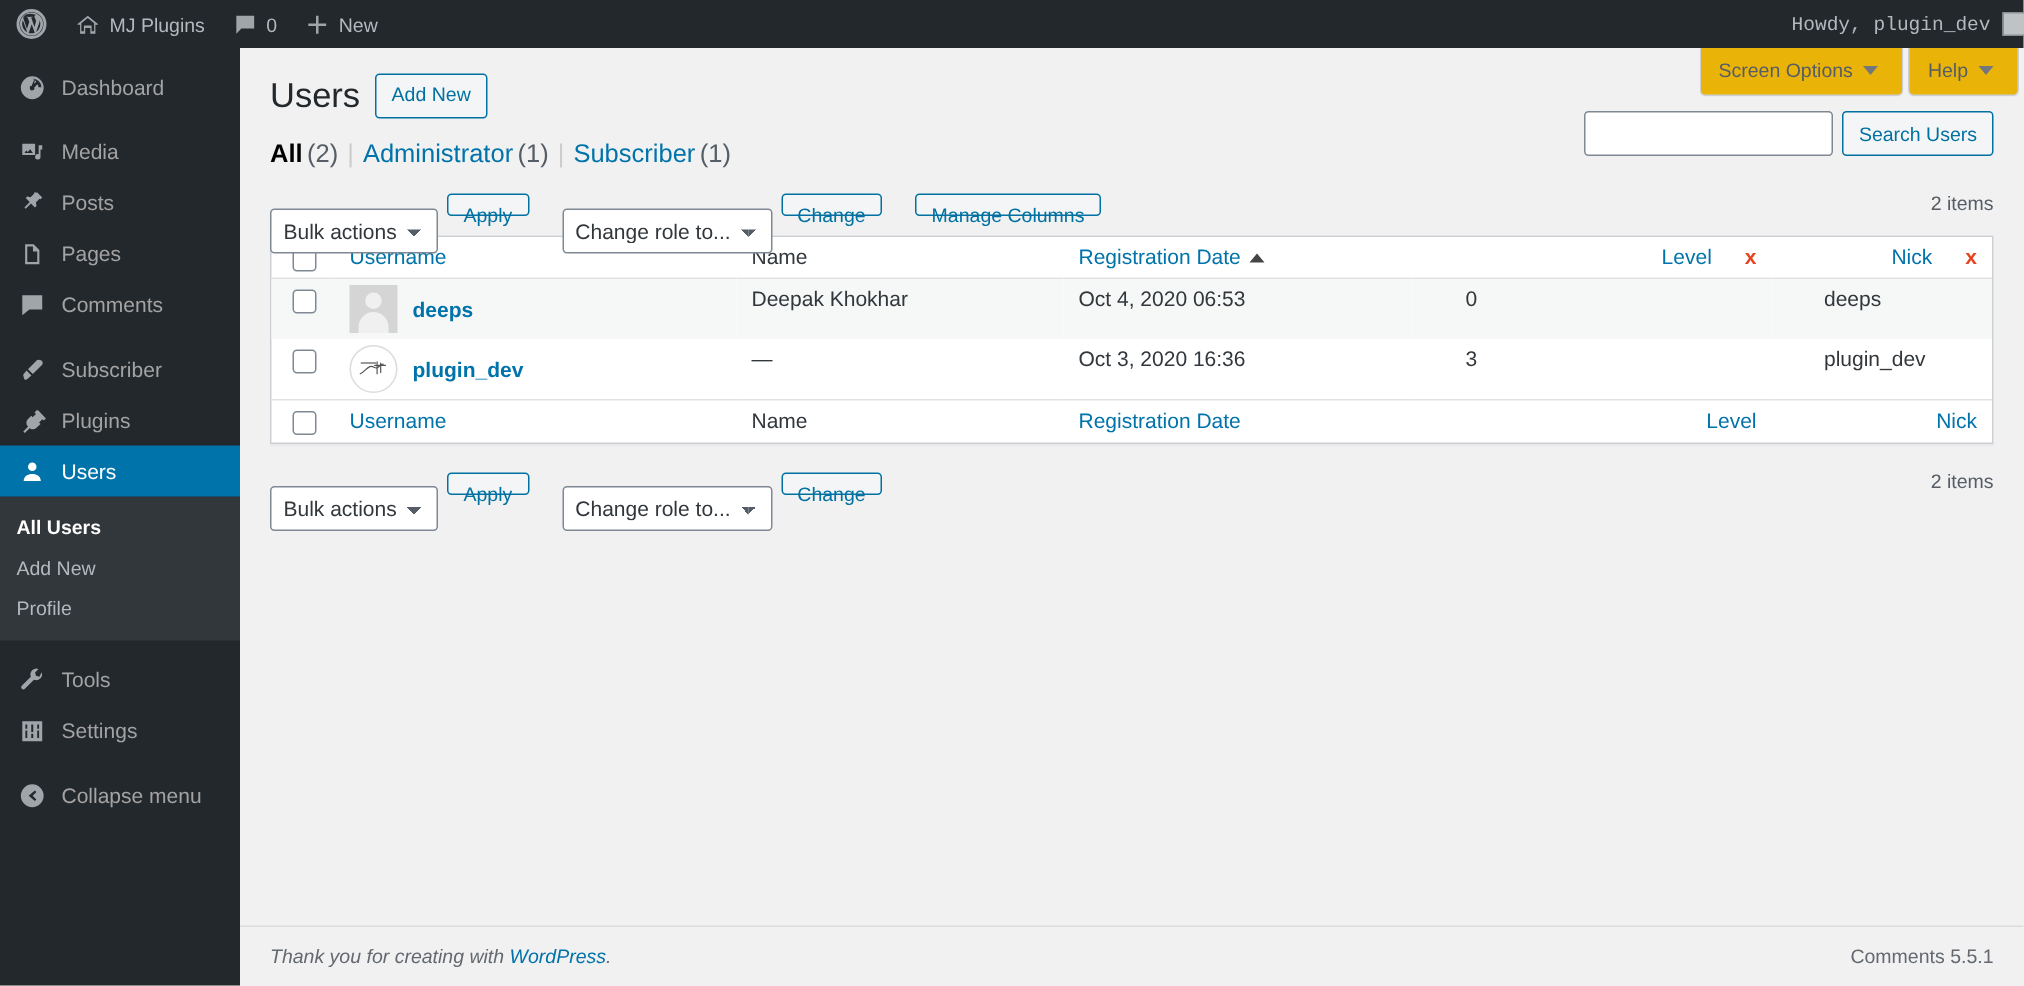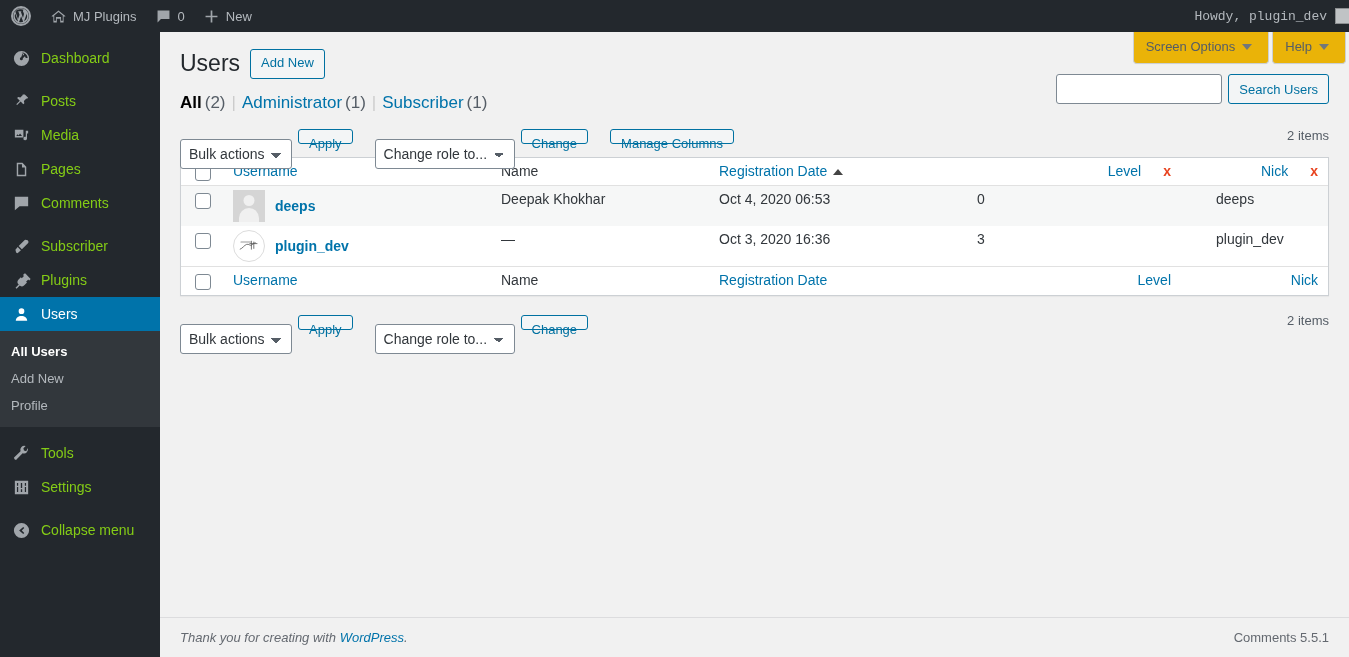--- a/index.html
+++ b/index.html
@@ -56,21 +56,21 @@
   #sidebar {
     position: absolute; top: 32px; left: 0;
     width: 160px; height: 625px;
     background: #23282d;
     z-index: 20;
   }
   .menu-item {
     position: relative;
     display: flex; align-items: center;
     height: 34px; padding-left: 11px;
-    color: #84cc16; font-size: 14px;
+    color: #a3a3a3; font-size: 14px;
     text-decoration: none;
     cursor: pointer;
   }
   .menu-item .mi-icon {
     width: 20px; height: 20px; margin-right: 10px;
     color: #a0a5aa; display: flex; align-items: center; justify-content: center;
   }
   .menu-item.current {
     background: #0073aa; color: #fff; font-weight: 400;
   }
@@ -346,33 +346,33 @@
         </svg>
     </span>
     <span>Dashboard</span>
   </a>
 
   <div class="menu-sep"></div>
 
   <a class="menu-item">
     <span class="mi-icon">
       <svg class="icon-svg" width="19" height="19" viewBox="0 0 20 20">
+          <path d="M3 4h9v8H3V4zm1.5 6.5h6l-2-2.6-1.6 2-1.1-1.2-1.3 1.8zM14 5h3v3h-1.2v5.2a1.9 1.9 0 1 1-1.3-1.8V5z"></path>
+        </svg>
+    </span>
+    <span>Media</span>
+  </a>
+
+  <a class="menu-item">
+    <span class="mi-icon">
+      <svg class="icon-svg" width="19" height="19" viewBox="0 0 20 20">
           <path d="M13.5 2.5 17 6l-1.2 1.2-.7-.3-2.6 2.6.5 2.3-1.1 1.1-2.8-2.8-3.7 3.7-.9-.9 3.7-3.7L5.4 6.4 6.5 5.3l2.3.5L11.4 3.2l-.3-.7L13.5 2.5z"></path>
         </svg>
     </span>
     <span>Posts</span>
-  </a>
-
-  <a class="menu-item">
-    <span class="mi-icon">
-      <svg class="icon-svg" width="19" height="19" viewBox="0 0 20 20">
-          <path d="M3 4h9v8H3V4zm1.5 6.5h6l-2-2.6-1.6 2-1.1-1.2-1.3 1.8zM14 5h3v3h-1.2v5.2a1.9 1.9 0 1 1-1.3-1.8V5z"></path>
-        </svg>
-    </span>
-    <span>Media</span>
   </a>
 
   <a class="menu-item">
     <span class="mi-icon">
       <svg class="icon-svg" width="19" height="19" viewBox="0 0 20 20">
           <path d="M5 3h6l4 4v10H5V3zm1.5 1.5v11h7V8h-3V4.5h-4z"></path>
         </svg>
     </span>
     <span>Pages</span>
   </a>

